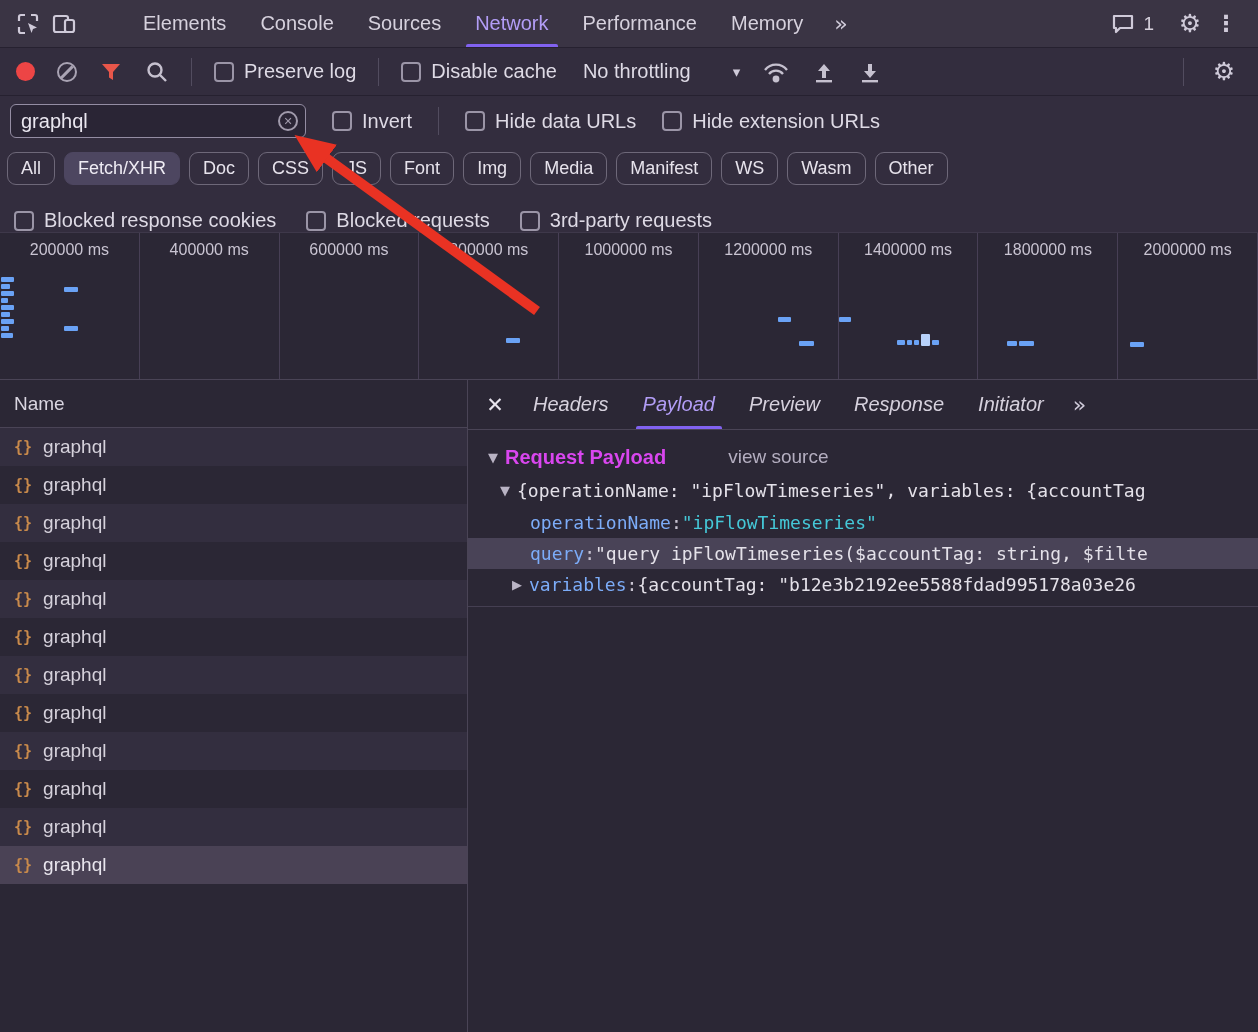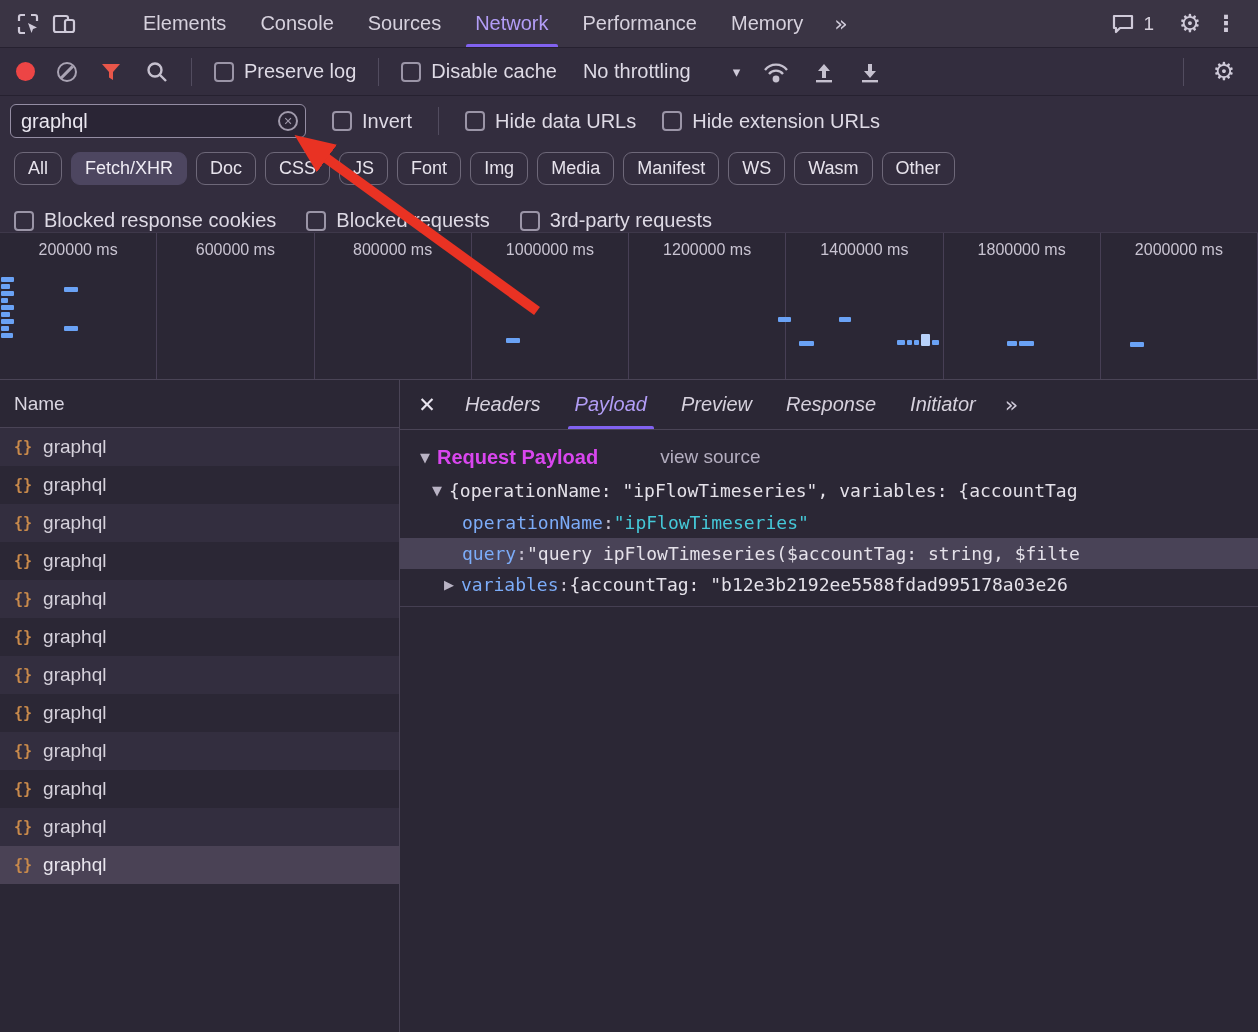--- a/index.html
+++ b/index.html
@@ -47,39 +47,39 @@
   .search-wrap{position:relative;flex:0 0 auto;}
   .search-input{
     width:296px;height:34px;background:#2a2535;border:1.5px solid #948da3;border-radius:6px;
     color:#e9e6ef;font-size:20px;padding:0 36px 0 10px;outline:none;
     font-family:"Liberation Sans",sans-serif;
   }
   .clear-btn{position:absolute;right:8px;top:50%;transform:translateY(-50%);width:20px;height:20px;border:2px solid #a19bac;
     border-radius:50%;color:#a19bac;font-size:11px;display:flex;align-items:center;justify-content:center;}
 
   
-  .chips-row{height:44px;background:#332d3e;display:flex;align-items:center;padding:0 14px;gap:9px;}
+  .chips-row{height:44px;background:#332d3e;display:flex;align-items:center;padding:0 7px;gap:9px;}
   .chip{height:33px;padding:0 13px;border:1.5px solid #6e6879;border-radius:9px;display:flex;align-items:center;
     font-size:18px;color:#e7e3ec;background:transparent;white-space:nowrap;}
   .chip.selected{background:#4d4660;border-color:#4d4660;color:#efecf4;}
 
   
   .advf{height:42px;background:#332d3e;display:flex;align-items:flex-end;padding:0 14px;gap:30px;}
 
   
   .timeline{height:148px;position:relative;background:#2b2735;border-bottom:1px solid #4a4456;border-top:1px solid #3e384a;}
   .ticks{display:flex;height:100%;}
   .tl-seg{flex:1;border-right:1px solid #473f55;font-size:16px;color:#c9c4d2;text-align:center;padding-top:8px;white-space:nowrap;overflow:hidden;}
   .bars{position:absolute;inset:0;}
   .tl-bar{position:absolute;background:var(--bar-blue);border-radius:1px;}
   .tl-bar.bright{background:var(--bar-blue-bright);}
 
   
   .main{display:flex;height:652px;background:#2b2735;}
-  .left{width:400px;flex:0 0 auto;border-right:1px solid #4a4456;display:flex;flex-direction:column;}
+  .left{width:468px;flex:0 0 auto;border-right:1px solid #4a4456;display:flex;flex-direction:column;}
   .name-header{height:48px;display:flex;align-items:center;padding:0 14px;font-size:19px;color:#d9d5e0;border-bottom:1px solid #4a4456;flex:0 0 auto;}
   .req-rows{flex:1;overflow:hidden;}
   .req-row{height:38px;display:flex;align-items:center;padding:0 14px;gap:11px;font-size:19px;color:#d6d2dc;background:#332e3f;white-space:nowrap;}
   .req-row.alt{background:#2b2735;}
   .req-row.selected{background:var(--row-selected);color:#e9e6ee;}
   .braces{color:var(--brace-orange);font-family:"DejaVu Sans Mono",monospace;font-size:15px;font-weight:bold;}
 
   .right{flex:1;min-width:0;display:flex;flex-direction:column;overflow:hidden;}
   .dtabs{height:50px;display:flex;align-items:center;border-bottom:1px solid #4a4456;padding:0 6px;flex:0 0 auto;}
   .close-x{width:42px;text-align:center;font-size:21px;color:#e8e4ee;flex:0 0 auto;}
@@ -240,20 +240,21 @@
       </div>
       <div class="cb">
         <span class="checkbox"></span>
         <span>3rd-party requests</span>
       </div>
     </div>
 
   <div class="timeline">
     <div class="ticks" id="ticks">
         <div class="tl-seg">200000 ms</div>
+        <div class="tl-seg">400000 ms</div>
         <div class="tl-seg">600000 ms</div>
         <div class="tl-seg">800000 ms</div>
         <div class="tl-seg">1000000 ms</div>
         <div class="tl-seg">1200000 ms</div>
         <div class="tl-seg">1400000 ms</div>
         <div class="tl-seg">1800000 ms</div>
         <div class="tl-seg">2000000 ms</div>
       </div>
     <div class="bars" id="bars">
         <div class="tl-bar" style="left: 1px; top: 44px; width: 13px; height: 5px;"></div>

